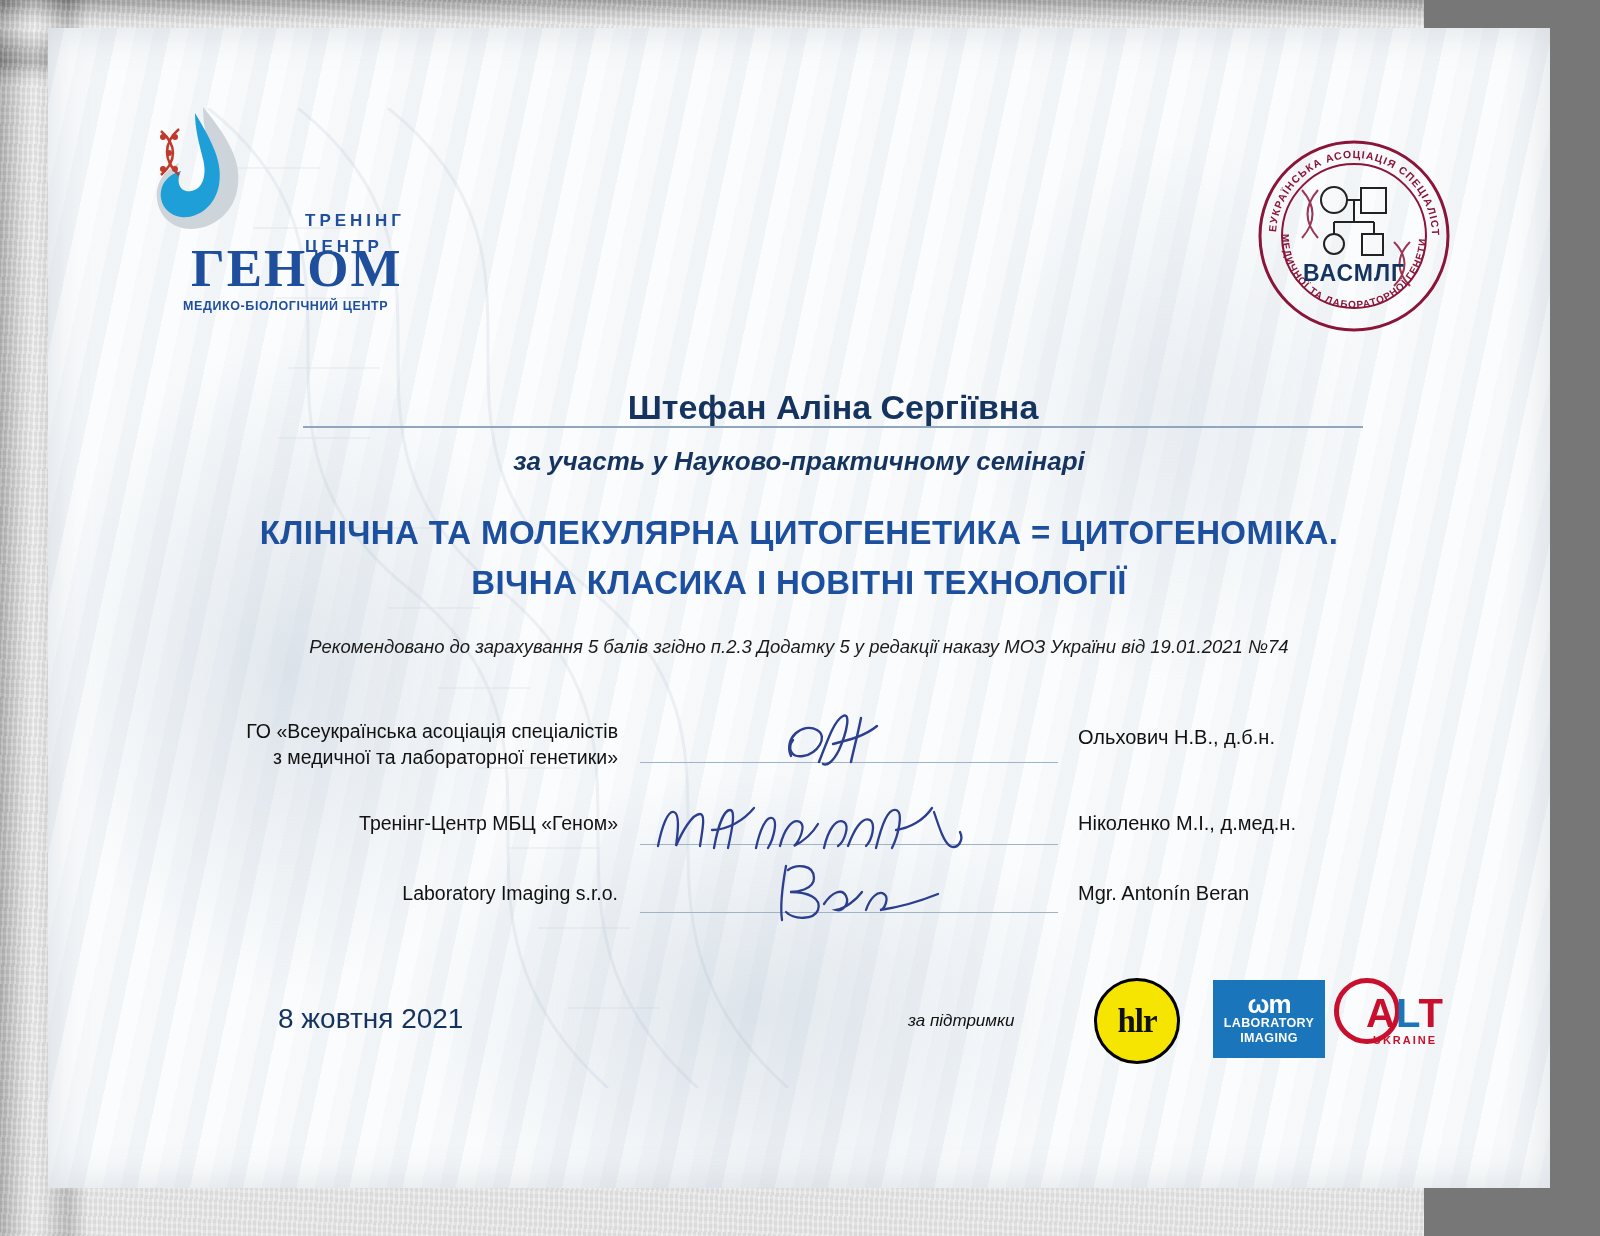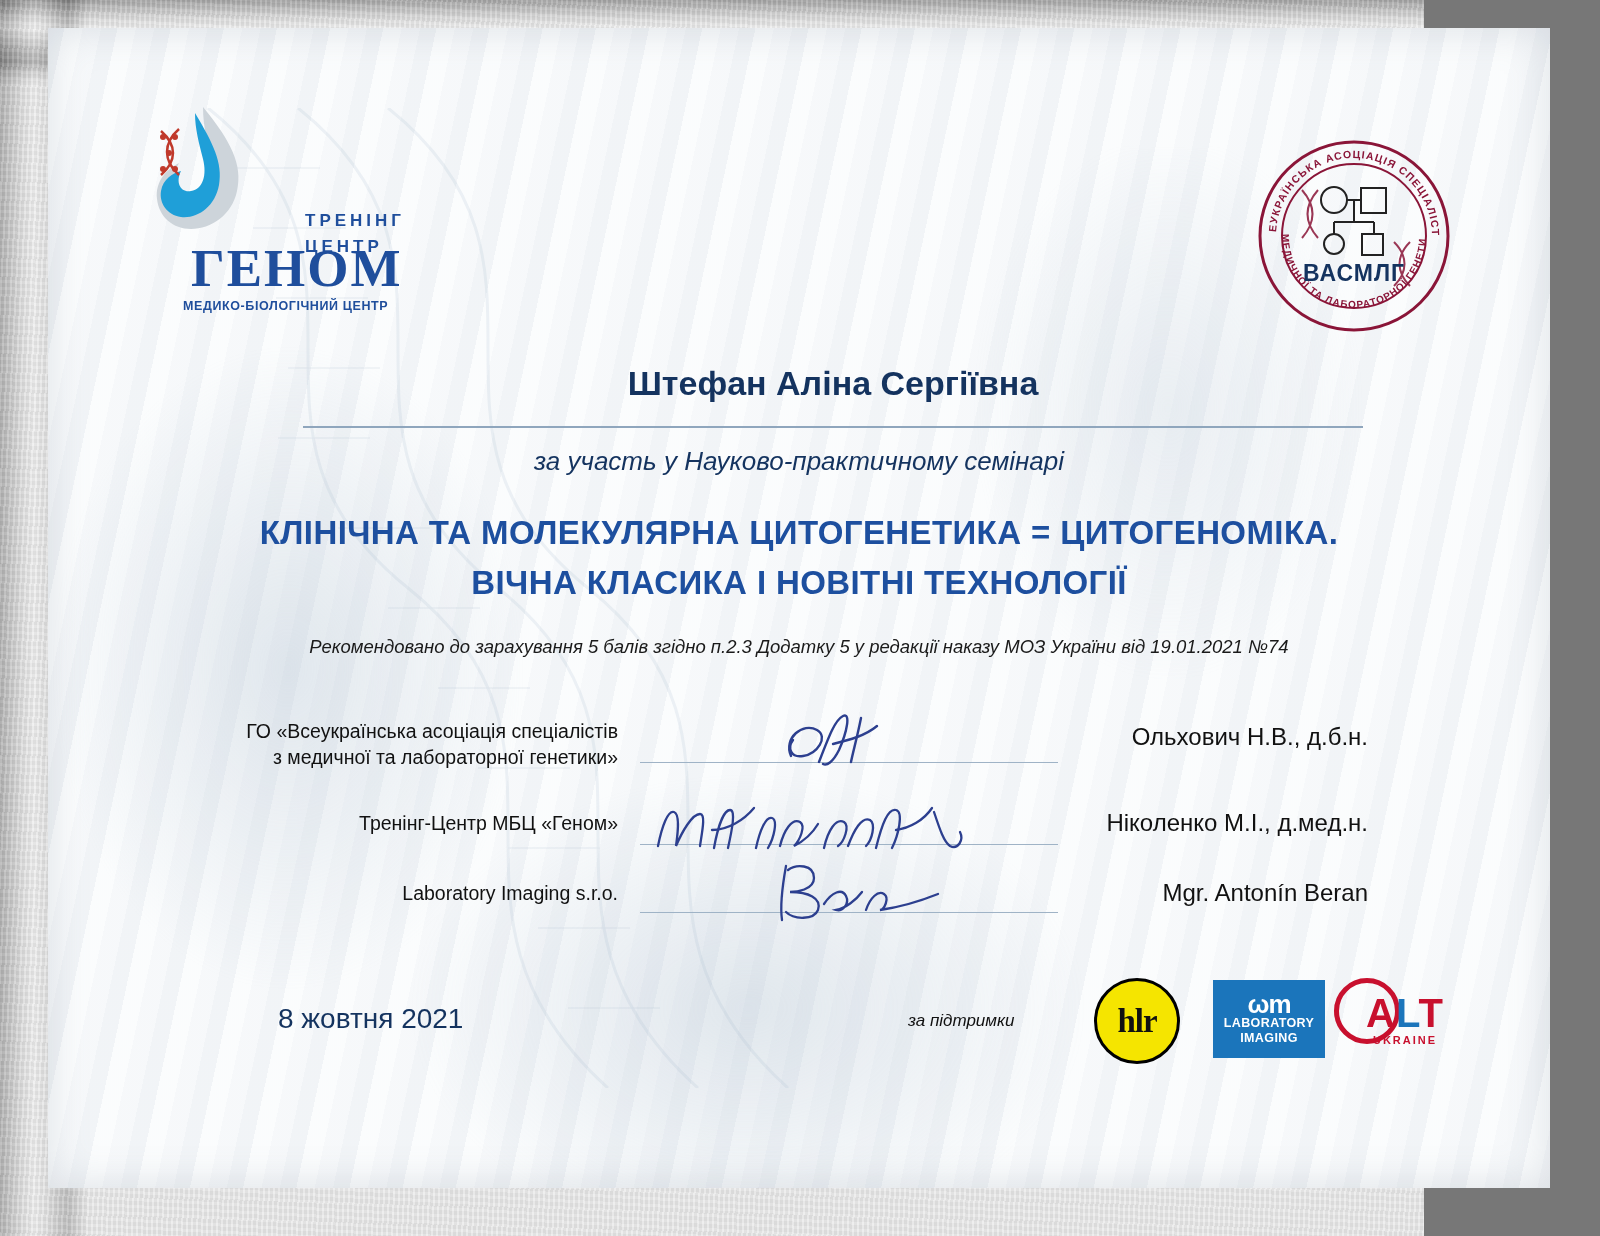--- a/index.html
+++ b/index.html
@@ -135,41 +135,41 @@
     font-weight: bold;
     font-size: 83px;
     letter-spacing: 3px;
     color: #8a1538;
     text-shadow: 1px 1px 0 rgba(0,0,0,.10);
   }
 
   
   .recipient {
     position: absolute;
-    left: 255px; top: 336px;
+    left: 255px; top: 360px;
     width: 1060px;
     text-align: center;
     font-size: 34px;
     font-weight: bold;
     color: #14335f;
   }
   .recipient-rule {
     position: absolute;
     left: 255px; top: 398px;
     width: 1060px;
     border-bottom: 2px solid #8fa6bd;
   }
 
   .participation {
     position: absolute;
     left: 0; right: 0; top: 418px;
     text-align: center;
     font-size: 26px;
     font-style: italic;
-    font-weight: normal;
+    font-weight: bold;
     color: #14335f;
   }
 
   .event-title {
     position: absolute;
     left: 80px; right: 80px; top: 480px;
     text-align: center;
     font-size: 33px;
     font-weight: bold;
     letter-spacing: .4px;
@@ -192,22 +192,22 @@
     position: absolute; left: 0; width: 430px;
     text-align: right;
     font-size: 19.5px; color: #111; line-height: 26px;
   }
   .sign-row .line {
     position: absolute; left: 452px; width: 418px; top: 44px;
     border-bottom: 1.5px solid #9fb3c6;
   }
   .sign-row .right {
     position: absolute; left: 890px; width: 290px;
-    text-align: right;
-    font-size: 24px; color: #111; line-height: 26px;
+    text-align: left;
+    font-size: 20px; color: #111; line-height: 26px;
   }
   .sig-ink {
     position: absolute;
     color: #2c3f8f;
     font-family: "DejaVu Serif", serif;
     font-style: italic;
     pointer-events: none;
   }
 
   

